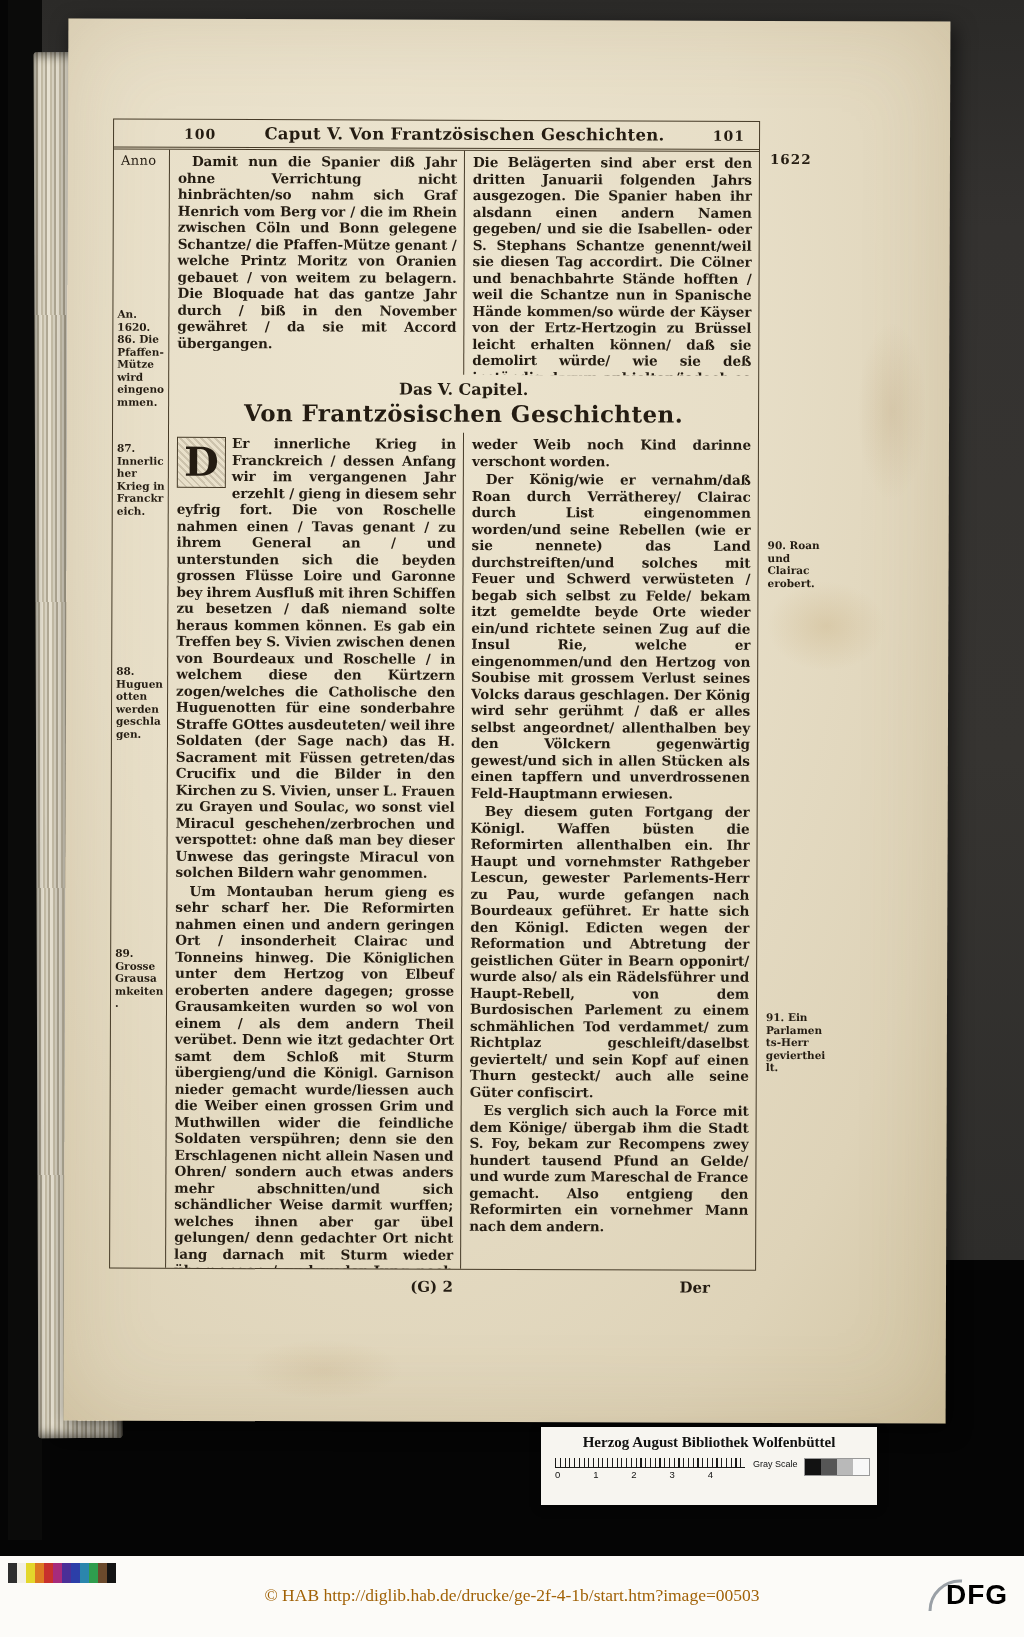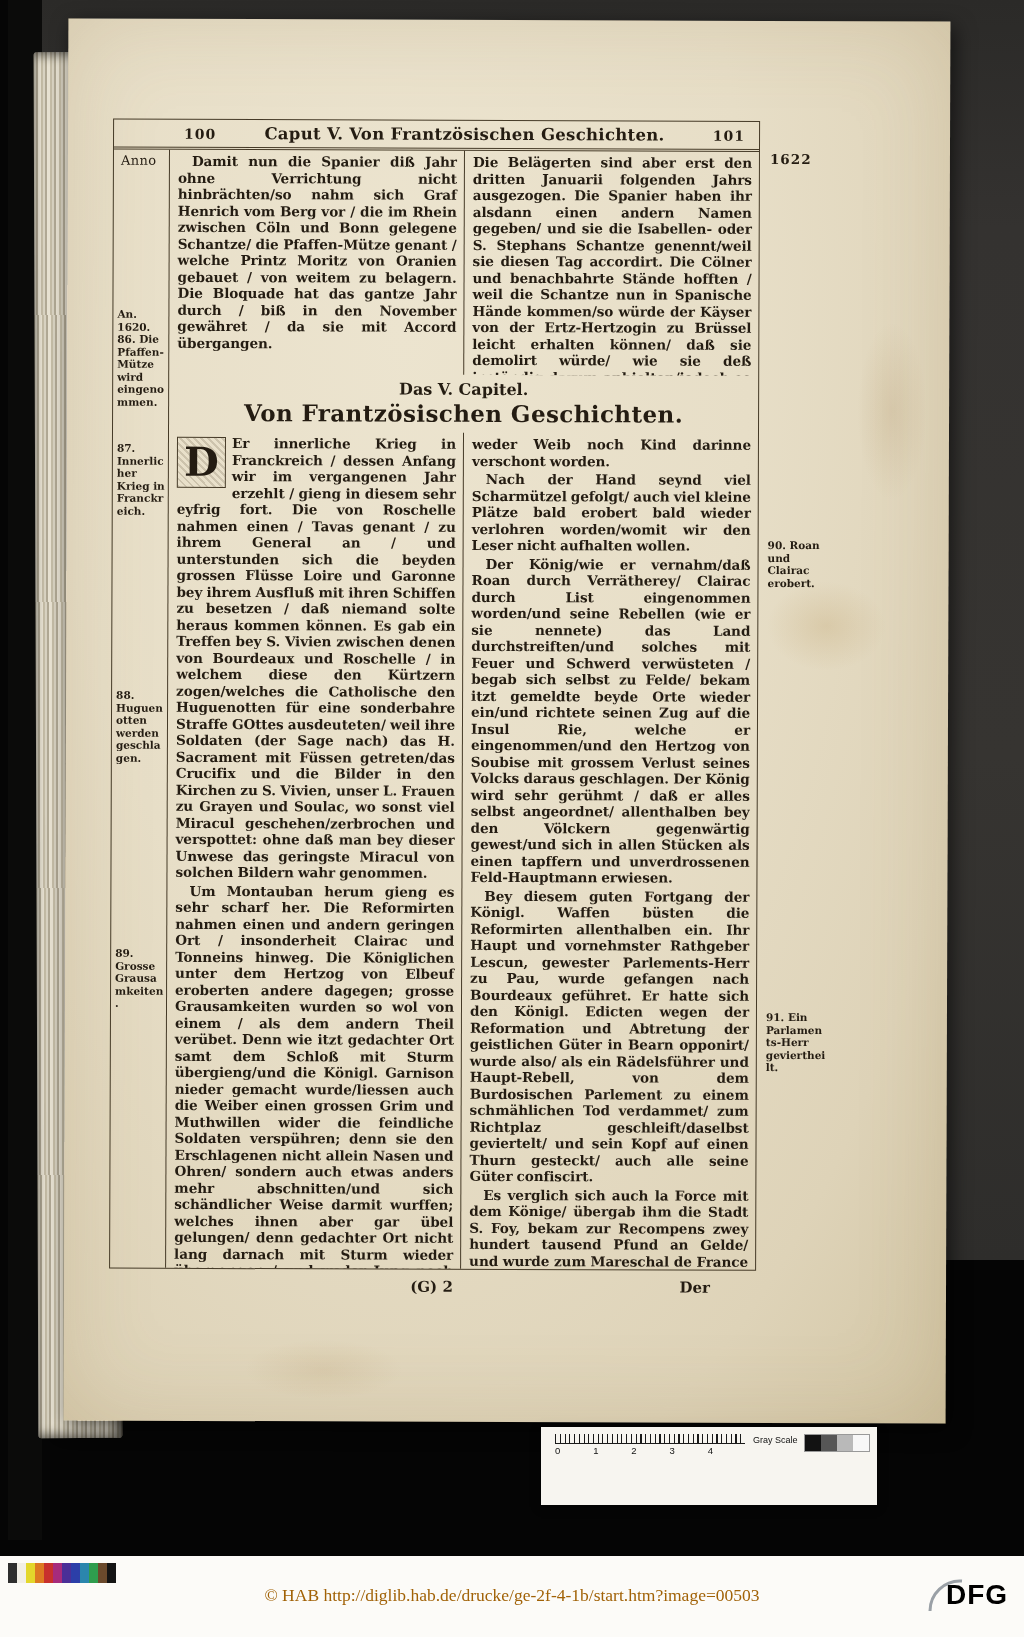--- a/index.html
+++ b/index.html
@@ -56,21 +56,21 @@
 
   .anno-col {
     width:55px; border-right:1.6px solid #453a27; position:relative; flex:none;
   }
   .anno-label { padding:3px 0 0 7px; font-size:13px; letter-spacing:.4px; }
   .mnote {
     position:absolute; left:4px; right:2px; font-size:10.5px; line-height:12.5px;
     font-weight:bold; word-break:break-word;
   }
   .mnote.m1 { top:158px; } .mnote.m2 { top:292px; }
-  .mnote.m3 { top:515px;margin-top:24px; } .mnote.m4 { top:797px; }
+  .mnote.m3 { top:515px; } .mnote.m4 { top:797px; }
 
   .text-region { flex:1; display:flex; flex-direction:column; min-width:0; }
   .cols { display:flex; min-height:0; }
   .cols-top { height:224px; flex:none; }
   .cols-bottom { flex:1; }
   .vrule { width:0; border-left:1.6px solid #453a27; flex:none; }
   .tcol {
     flex:1; min-width:0; overflow:hidden; padding:3px 7px 0 8px;
     text-align:justify; font-weight:bold; font-size:13.6px; line-height:16.5px;
     letter-spacing:-0.1px; word-spacing:-0.5px;
@@ -201,21 +201,20 @@
               <div class="tcol">
                 <p class="para noindent">
                   <span class="dropcap">D</span>
                   <span>Er innerliche Krieg in Franckreich / dessen Anfang wir im vergangenen Jahr erzehlt / gieng in diesem sehr eyfrig fort. Die von Roschelle nahmen einen / Tavas genant / zu ihrem General an / und unterstunden sich die beyden grossen Flüsse Loire und Garonne bey ihrem Ausfluß mit ihren Schiffen zu besetzen / daß niemand solte heraus kommen können. Es gab ein Treffen bey S. Vivien zwischen denen von Bourdeaux und Roschelle / in welchem diese den Kürtzern zogen/welches die Catholische den Huguenotten für eine sonderbahre Straffe GOttes ausdeuteten/ weil ihre Soldaten (der Sage nach) das H. Sacrament mit Füssen getreten/das Crucifix und die Bilder in den Kirchen zu S. Vivien, unser L. Frauen zu Grayen und Soulac, wo sonst viel Miracul geschehen/zerbrochen und verspottet: ohne daß man bey dieser Unwese das geringste Miracul von solchen Bildern wahr genommen.</span>
                 </p>
                 <p class="para">Um Montauban herum gieng es sehr scharf her. Die Reformirten nahmen einen und andern geringen Ort / insonderheit Clairac und Tonneins hinweg. Die Königlichen unter dem Hertzog von Elbeuf eroberten andere dagegen; grosse Grausamkeiten wurden so wol von einem / als dem andern Theil verübet. Denn wie itzt gedachter Ort samt dem Schloß mit Sturm übergieng/und die Königl. Garnison nieder gemacht wurde/liessen auch die Weiber einen grossen Grim und Muthwillen wider die feindliche Soldaten verspühren; denn sie den Erschlagenen nicht allein Nasen und Ohren/ sondern auch etwas anders mehr abschnitten/und sich schändlicher Weise darmit wurffen; welches ihnen aber gar übel gelungen/ denn gedachter Ort nicht lang darnach mit Sturm wieder übergangen / und weder Jung noch Alt/</p>
               </div>
               <div class="vrule"></div>
               <div class="tcol">
                 <p class="para noindent">weder Weib noch Kind darinne verschont worden.</p>
-                <p class="para">Nach der Hand seynd viel Scharmützel gefolgt/ auch viel kleine Plätze bald erobert bald wieder verlohren worden/womit wir den Leser nicht aufhalten wollen.</p>
                 <p class="para">Der König/wie er vernahm/daß Roan durch Verrätherey/ Clairac durch List eingenommen worden/und seine Rebellen (wie er sie nennete) das Land durchstreiften/und solches mit Feuer und Schwerd verwüsteten / begab sich selbst zu Felde/ bekam itzt gemeldte beyde Orte wieder ein/und richtete seinen Zug auf die Insul Rie, welche er eingenommen/und den Hertzog von Soubise mit grossem Verlust seines Volcks daraus geschlagen. Der König wird sehr gerühmt / daß er alles selbst angeordnet/ allenthalben bey den Völckern gegenwärtig gewest/und sich in allen Stücken als einen tapffern und unverdrossenen Feld-Hauptmann erwiesen.</p>
                 <p class="para">Bey diesem guten Fortgang der Königl. Waffen büsten die Reformirten allenthalben ein. Ihr Haupt und vornehmster Rathgeber Lescun, gewester Parlements-Herr zu Pau, wurde gefangen nach Bourdeaux geführet. Er hatte sich den Königl. Edicten wegen der Reformation und Abtretung der geistlichen Güter in Bearn opponirt/ wurde also/ als ein Rädelsführer und Haupt-Rebell, von dem Burdosischen Parlement zu einem schmählichen Tod verdammet/ zum Richtplaz geschleift/daselbst geviertelt/ und sein Kopf auf einen Thurn gesteckt/ auch alle seine Güter confiscirt.</p>
                 <p class="para">Es verglich sich auch la Force mit dem Könige/ übergab ihm die Stadt S. Foy, bekam zur Recompens zwey hundert tausend Pfund an Gelde/ und wurde zum Mareschal de France gemacht. Also entgieng den Reformirten ein vornehmer Mann nach dem andern.</p>
               </div>
             </div>
 
           </div>
         </div>
       </div>
 
@@ -223,20 +222,21 @@
       <div class="rmnote r1">90. Roan und Clairac erobert.</div>
       <div class="rmnote r2">91. Ein Parlaments-Herr geviertheilt.</div>
 
       <div class="page-foot">
         <span class="sig">(G) 2</span>
         <span class="catch">Der</span>
       </div>
     </div>
 
     <div class="calib">
+      <div class="calib-title">Herzog August Bibliothek Wolfenbüttel</div>
       <div class="calib-bottom">
         <div class="ruler">
           <div class="ticks"></div>
           <div class="nums">
             <span>0</span>
             <span>1</span>
             <span>2</span>
             <span>3</span>
             <span>4</span>
           </div>

